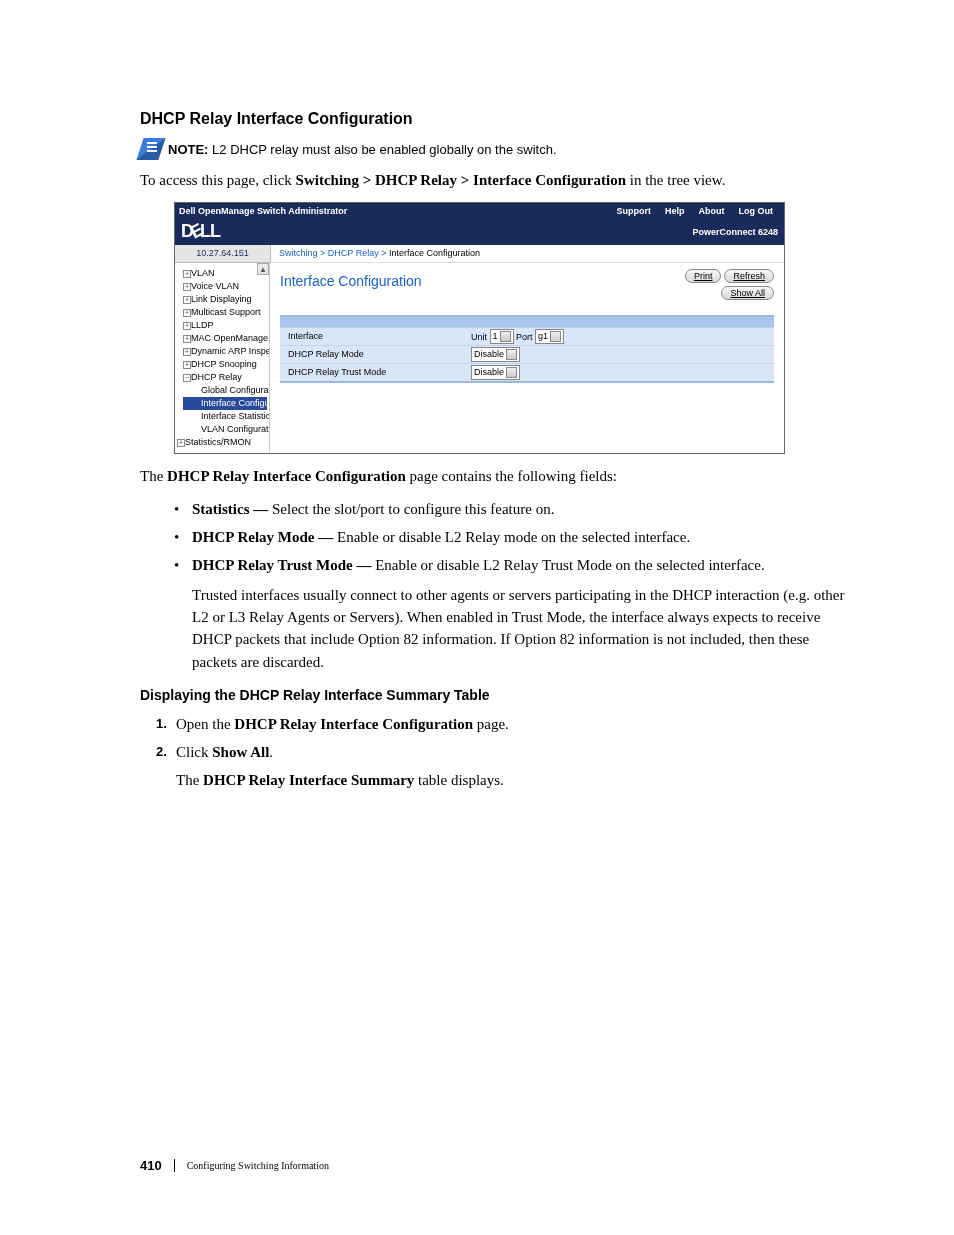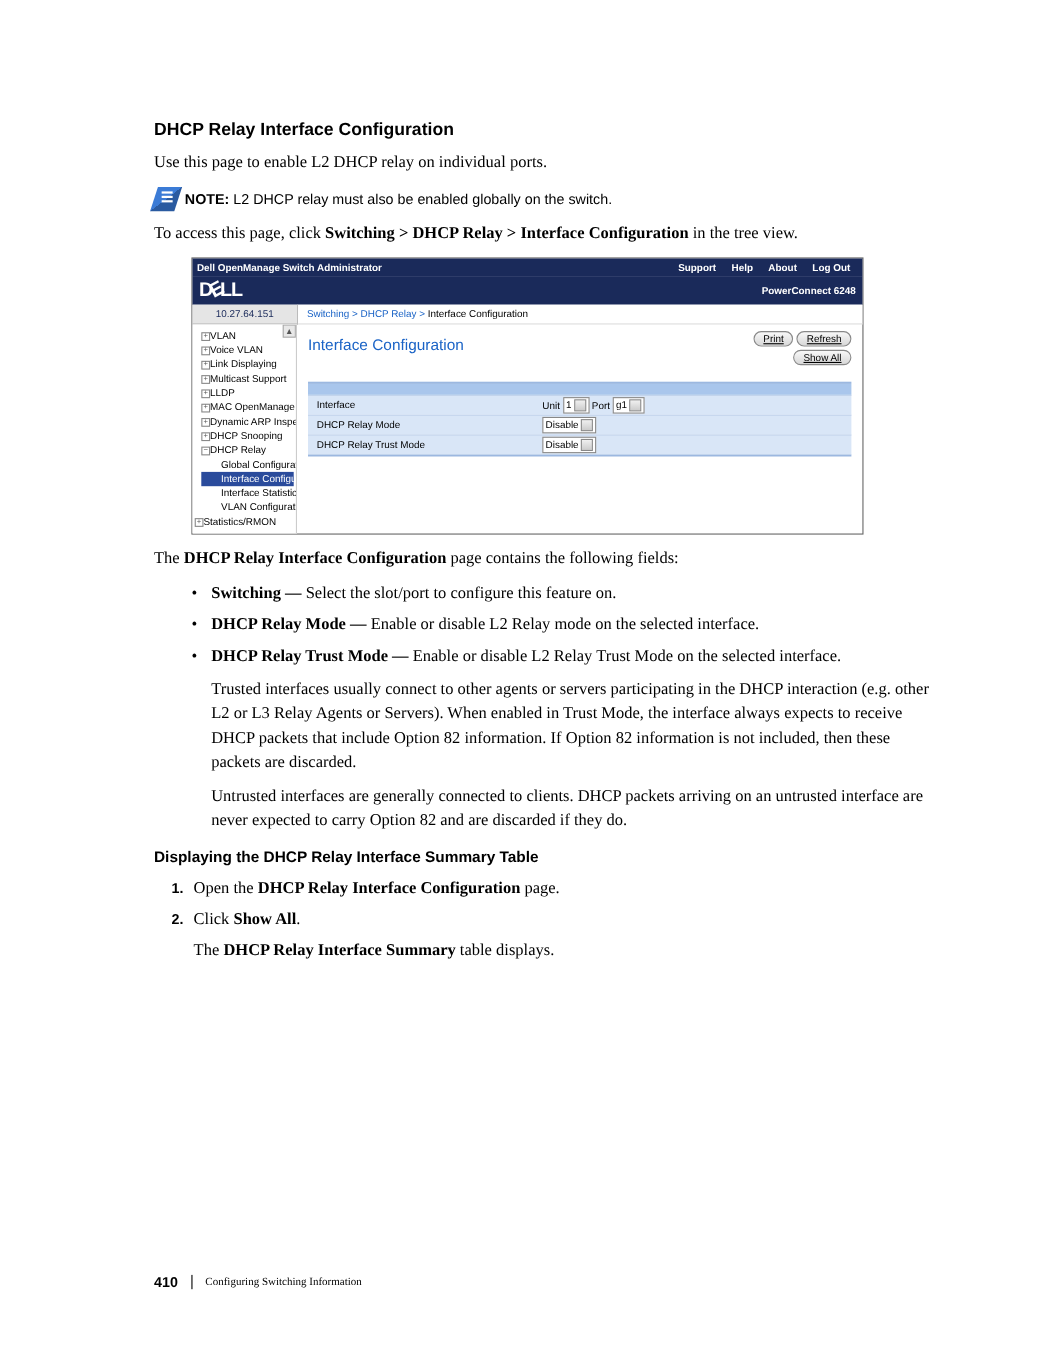--- a/index.html
+++ b/index.html
@@ -35,21 +35,21 @@
   .tree-sub{padding-left:18px;line-height:13px;white-space:nowrap;}
   .tree-sub.selected{background:#2a4b9c;color:#fff;}
   .content{flex:1;padding:6px 10px;position:relative;}
   .content h3{color:#1a63c6;font-size:14px;font-weight:normal;margin:4px 0 10px 0;}
   .btns{position:absolute;right:10px;top:6px;display:flex;flex-direction:column;align-items:flex-end;gap:3px;}
   .btn-row{display:flex;gap:3px;}
   .pill{background:linear-gradient(#f8f8f8,#d8d8d8);border:1px solid #888;border-radius:9px;padding:1px 8px;font-size:9px;text-decoration:underline;cursor:pointer;}
   .conf-table{width:100%;border-top:2px solid #9cb8e0;border-bottom:2px solid #9cb8e0;margin-top:26px;}
   .conf-head{background:#a9c6ec;height:10px;}
   .conf-row{display:flex;background:#d9e6f7;border-top:1px solid #c3d4ec;padding:1px 8px;align-items:center;font-size:9px;}
-  .conf-row .lab{width:205px;}
+  .conf-row .lab{width:183px;}
   .sel{border:1px solid #888;background:#fff;font-size:9px;height:13px;display:inline-flex;align-items:center;padding:0 2px;}
   .sel::after{content:"";width:11px;height:11px;margin-left:2px;background:linear-gradient(#f0f0f0,#ccc);border:1px solid #888;box-sizing:border-box;display:inline-block;position:relative;}
   .apply-row{display:flex;justify-content:center;padding:14px 0 6px 0;}
   .pill-wide{background:linear-gradient(#f8f8f8,#d8d8d8);border:1px solid #888;border-radius:10px;padding:2px 12px;font-size:9px;text-decoration:underline;cursor:pointer;}
   
   .intro-after{font-size:15px;line-height:1.45;margin:0 0 10px 0;}
   ul.bul{list-style:none;padding:0;margin:0 0 0 34px;}
   ul.bul>li{position:relative;padding-left:18px;font-size:15px;line-height:1.48;margin-bottom:6px;}
   ul.bul>li::before{content:"•";position:absolute;left:0;top:0;}
   .sub-para{margin:8px 0 0 0;font-size:15px;line-height:1.48;}
@@ -61,21 +61,20 @@
   .footer{position:absolute;bottom:62px;left:140px;font-size:12px;display:flex;align-items:center;}
   .footer .pn{font-family:Arial,Helvetica,sans-serif;font-weight:bold;font-size:13px;margin-right:12px;}
   .footer .bar{width:1px;height:13px;background:#000;margin-right:12px;}
   .footer .ft{font-family:Georgia,serif;font-size:10px;}
 </style>
 </head>
 <body>
 
 <div class="page">
   <h2>DHCP Relay Interface Configuration</h2>
-  <p>Use this page to enable L2 DHCP relay on individual ports.</p>
 
   <div class="note-row">
     <div class="note-icon"></div>
     <div class="note-text"><b>NOTE:</b><span> L2 DHCP relay must also be enabled globally on the switch.</span></div>
   </div>
 
   <p>
     <span>To access this page, click </span><b>Switching &gt; DHCP Relay &gt; Interface Configuration</b><span> in the tree view.</span>
   </p>
 
@@ -148,25 +147,24 @@
         </div>
       </div>
     </div>
   </div>
 
   <p class="intro-after">
     <span>The </span><b>DHCP Relay Interface Configuration</b><span> page contains the following fields:</span>
   </p>
 
   <ul class="bul">
-    <li><b>Switching — </b><span>Select the slot/port to configure this feature on.</span></li>
+    <li><b>Statistics — </b><span>Select the slot/port to configure this feature on.</span></li>
     <li><b>DHCP Relay Mode — </b><span>Enable or disable L2 Relay mode on the selected interface.</span></li>
     <li><b>DHCP Relay Trust Mode — </b><span>Enable or disable L2 Relay Trust Mode on the selected interface.</span>
       <p class="sub-para">Trusted interfaces usually connect to other agents or servers participating in the DHCP interaction (e.g. other L2 or L3 Relay Agents or Servers). When enabled in Trust Mode, the interface always expects to receive DHCP packets that include Option 82 information. If Option 82 information is not included, then these packets are discarded.</p>
-      <p class="sub-para">Untrusted interfaces are generally connected to clients. DHCP packets arriving on an untrusted interface are never expected to carry Option 82 and are discarded if they do.</p>
     </li>
   </ul>
 
   <h3 class="sect">Displaying the DHCP Relay Interface Summary Table</h3>
 
   <ol class="steps">
     <li><span>Open the </span><b>DHCP Relay Interface Configuration</b><span> page.</span></li>
     <li><span>Click </span><b>Show All</b><span>.</span></li>
   </ol>
   <p class="step-sub">

